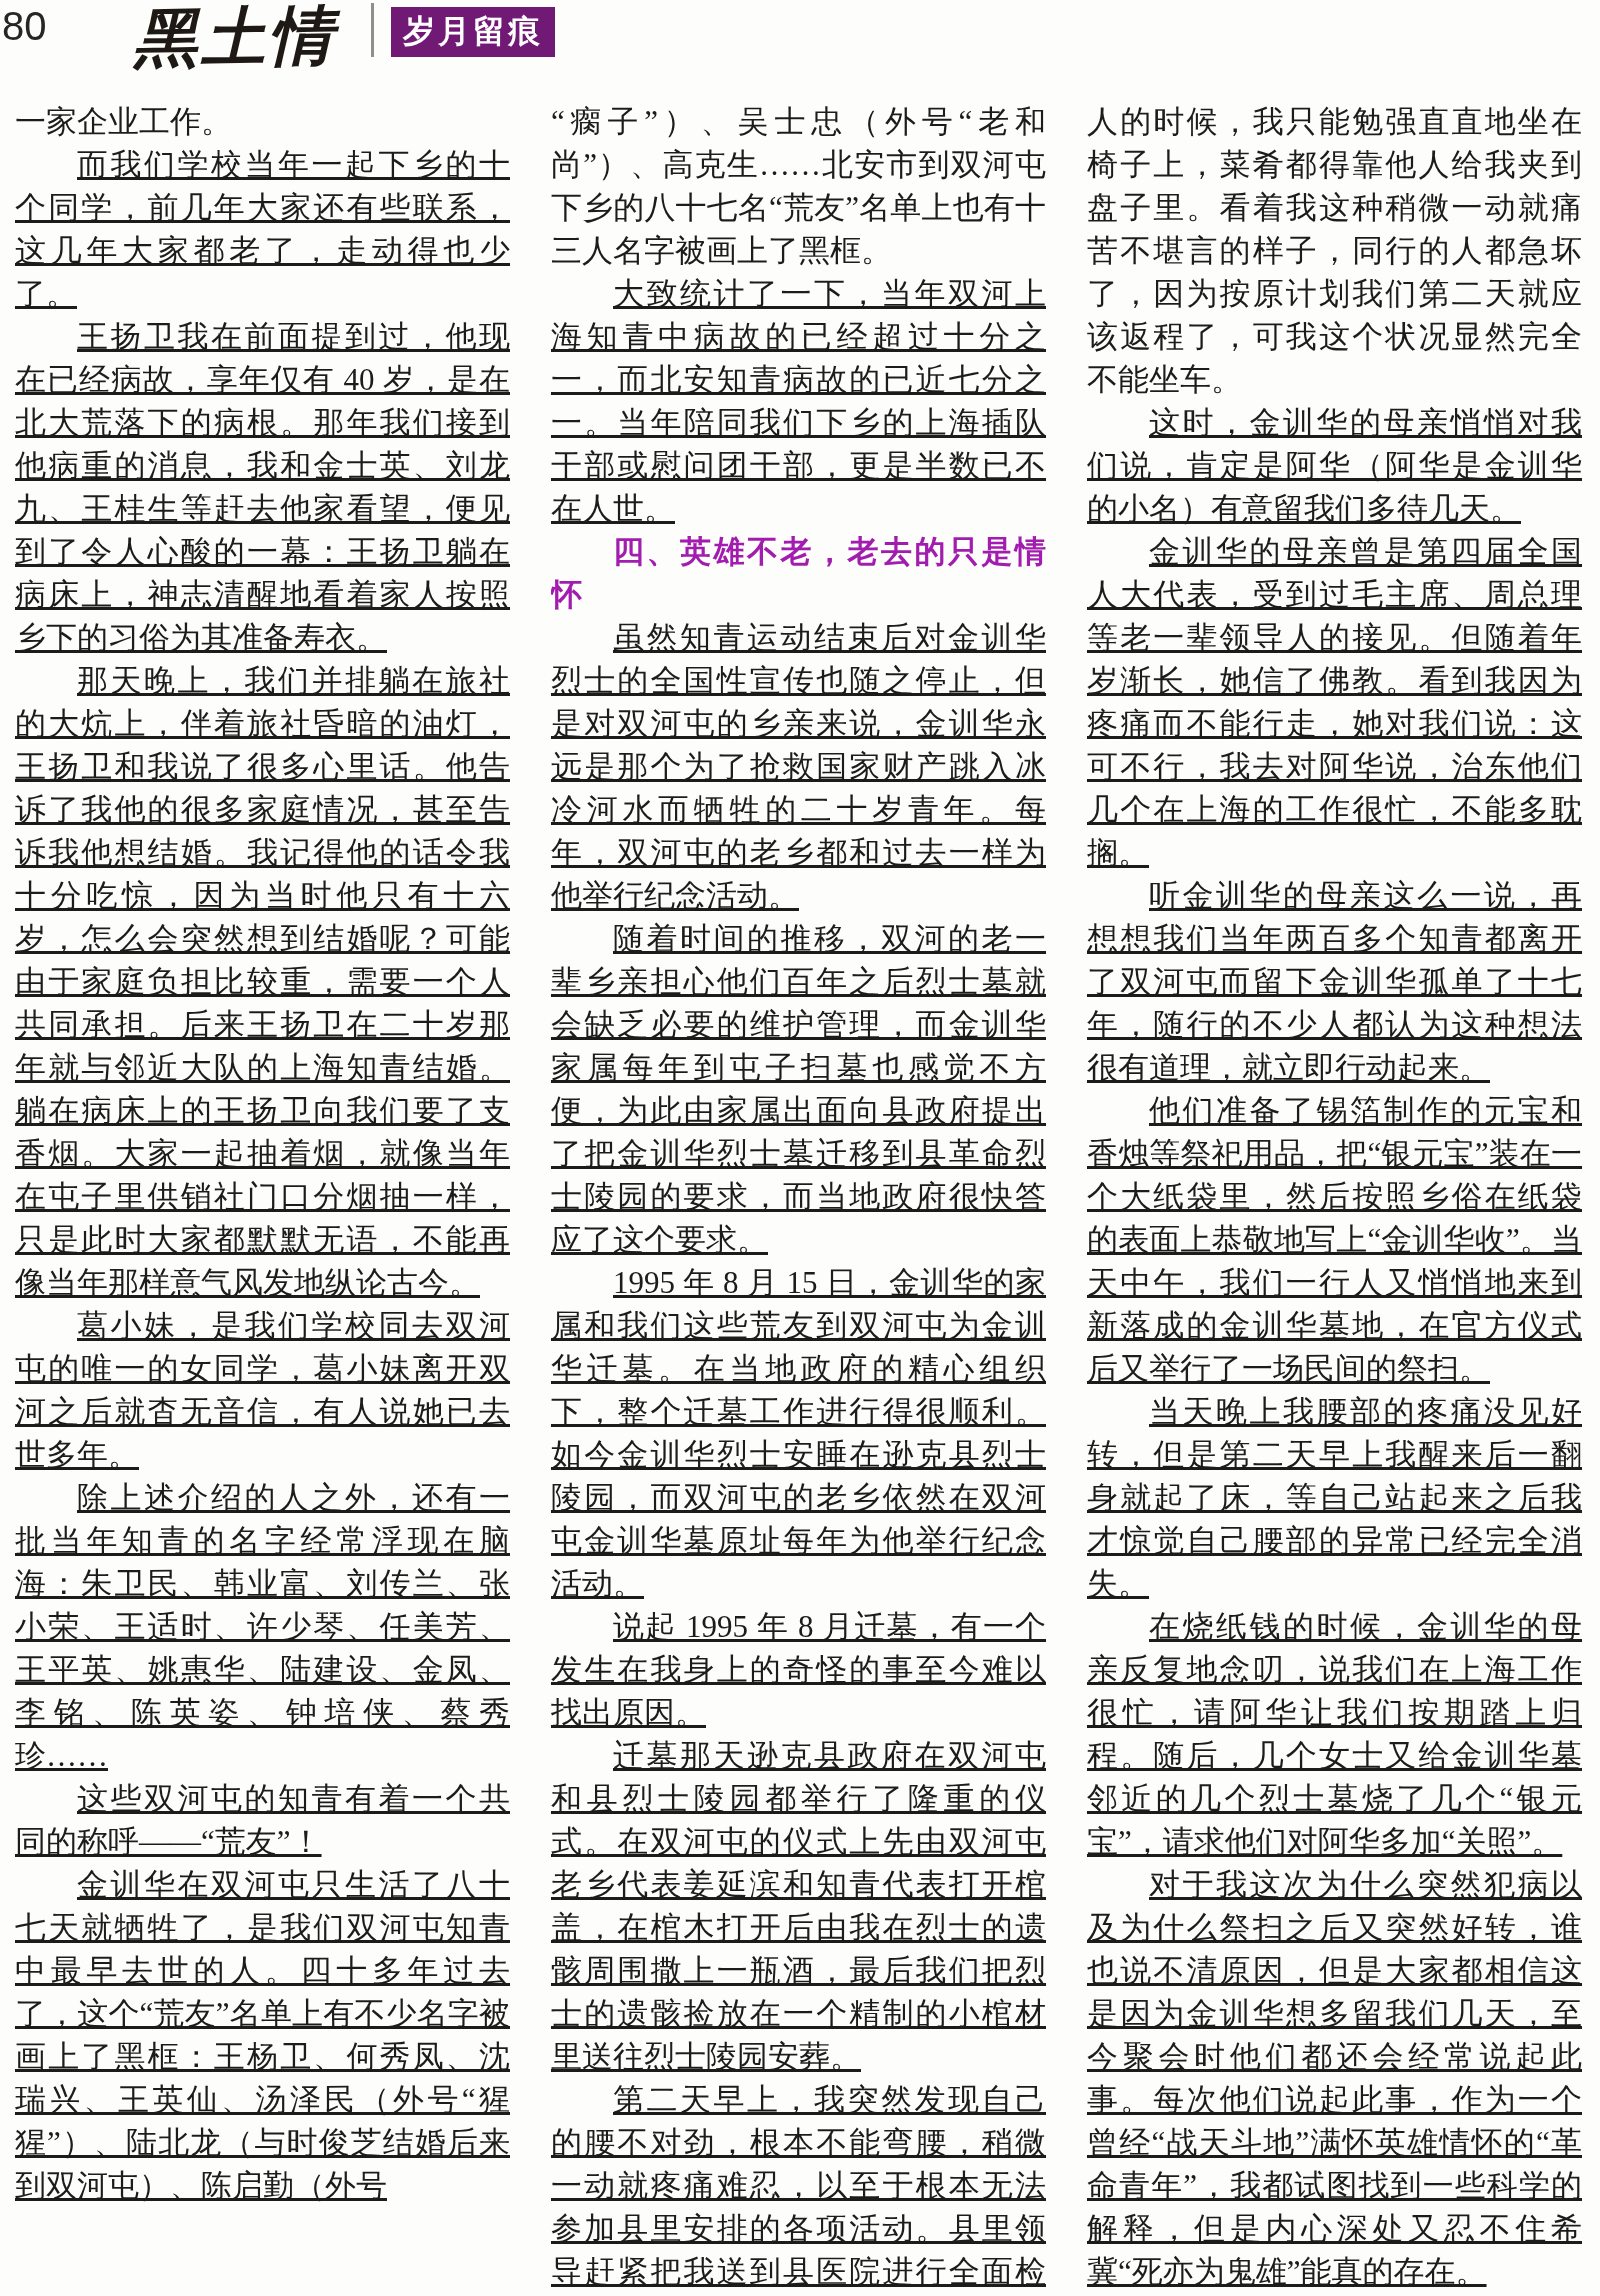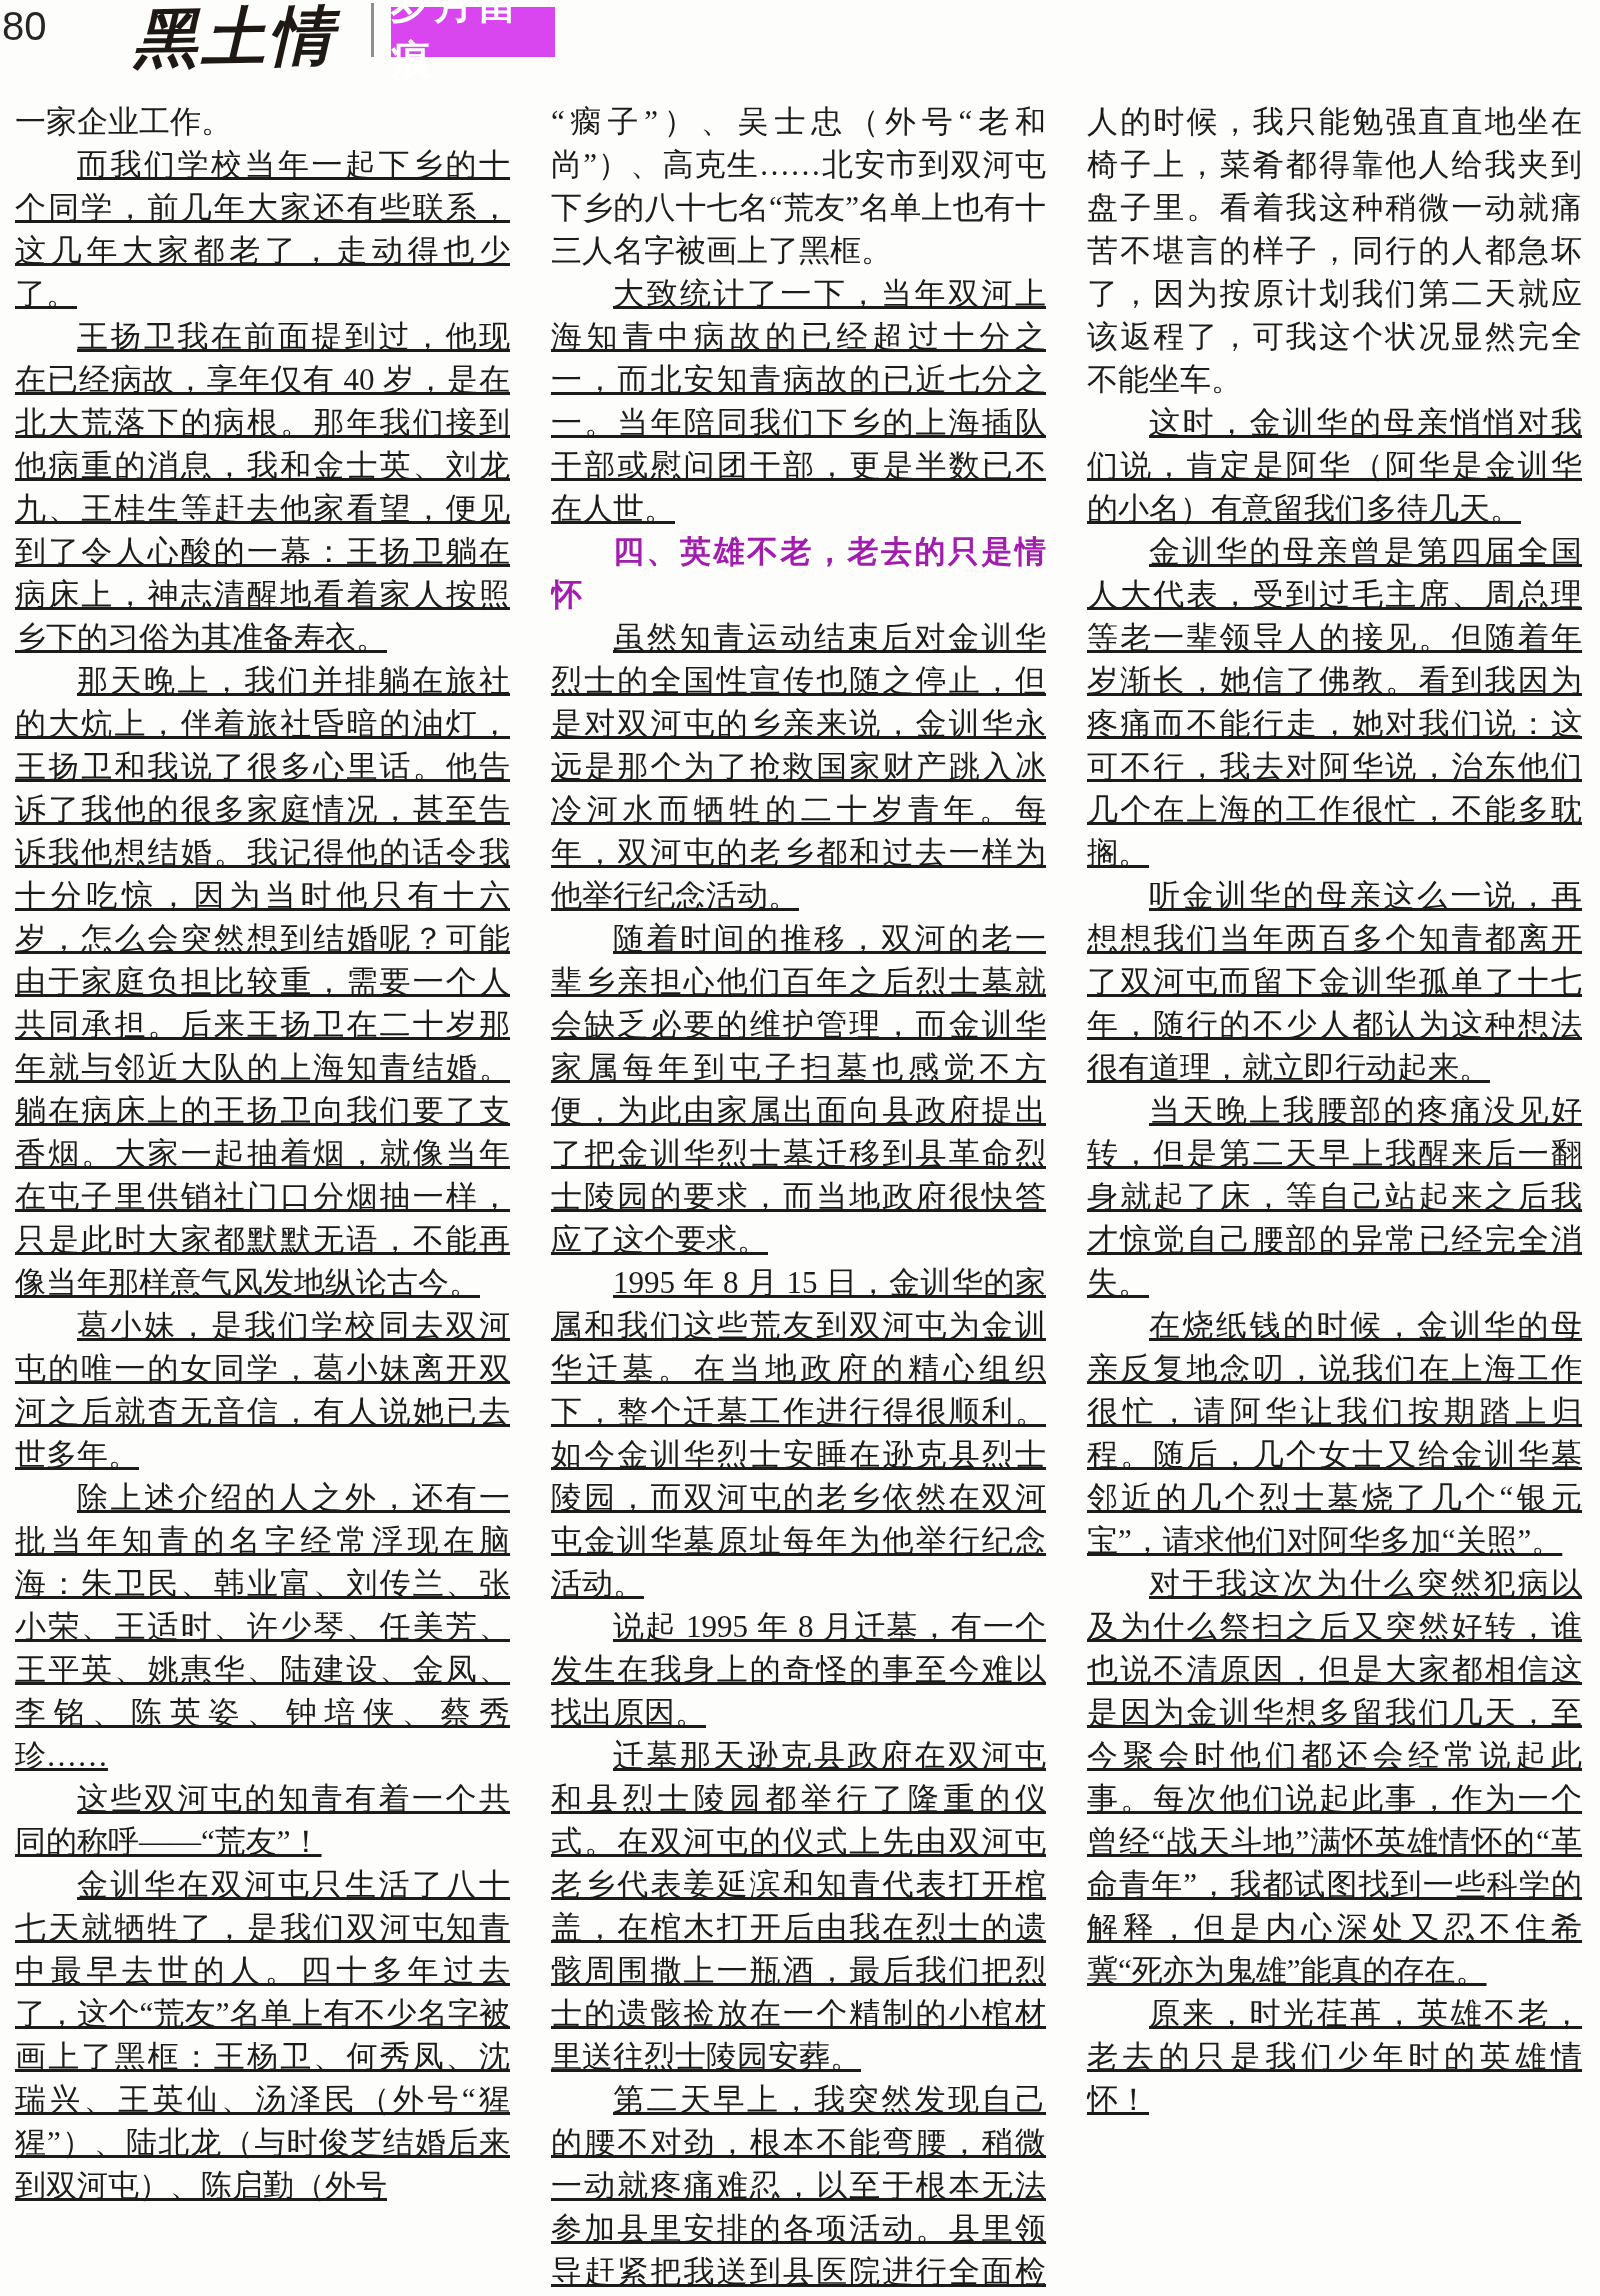--- a/index.html
+++ b/index.html
@@ -26,25 +26,25 @@
     transform:rotate(-1deg);
     font-family:"Liberation Serif","DejaVu Serif",serif;
   }
   .header-divider{
     position:absolute;left:371px;top:3px;
     width:3px;height:54px;background:#8f8f8f;
   }
   .section-badge{
     position:absolute;left:391px;top:7px;
     width:164px;height:50px;
-    background:#d946ef;
+    background:#701a75;
     color:#ffffff;
     display:flex;align-items:center;justify-content:center;
     font-family:"Liberation Sans","DejaVu Sans",sans-serif;
-    font-weight:bold;font-size:40px;letter-spacing:3px;
+    font-weight:bold;font-size:32px;letter-spacing:3px;
   }
   
   .columns{
     position:absolute;left:15px;top:100px;
     display:flex;gap:41px;align-items:center;
   }
   .col{
     width:495px;height:2196px;
     overflow:hidden;
   }
@@ -99,20 +99,21 @@
         <p class="normal">1995 年 8 月 15 日，金训华的家属和我们这些荒友到双河屯为金训华迁墓。在当地政府的精心组织下，整个迁墓工作进行得很顺利。如今金训华烈士安睡在逊克县烈士陵园，而双河屯的老乡依然在双河屯金训华墓原址每年为他举行纪念活动。</p>
         <p class="normal">说起 1995 年 8 月迁墓，有一个发生在我身上的奇怪的事至今难以找出原因。</p>
         <p class="normal">迁墓那天逊克县政府在双河屯和县烈士陵园都举行了隆重的仪式。在双河屯的仪式上先由双河屯老乡代表姜延滨和知青代表打开棺盖，在棺木打开后由我在烈士的遗骸周围撒上一瓶酒，最后我们把烈士的遗骸捡放在一个精制的小棺材里送往烈士陵园安葬。</p>
         <p class="normal">第二天早上，我突然发现自己的腰不对劲，根本不能弯腰，稍微一动就疼痛难忍，以至于根本无法参加县里安排的各项活动。县里领导赶紧把我送到县医院进行全面检查，但是检查结果一切正常，X 光片上也找不出任何异常。我过去从来没有出过这方面的问题，只能猜测可能是因为那几天过于劳累了。</p>
       </div>
       <div class="col">
         <p class="noindent">人的时候，我只能勉强直直地坐在椅子上，菜肴都得靠他人给我夹到盘子里。看着我这种稍微一动就痛苦不堪言的样子，同行的人都急坏了，因为按原计划我们第二天就应该返程了，可我这个状况显然完全不能坐车。</p>
         <p class="normal">这时，金训华的母亲悄悄对我们说，肯定是阿华（阿华是金训华的小名）有意留我们多待几天。</p>
         <p class="normal">金训华的母亲曾是第四届全国人大代表，受到过毛主席、周总理等老一辈领导人的接见。但随着年岁渐长，她信了佛教。看到我因为疼痛而不能行走，她对我们说：这可不行，我去对阿华说，治东他们几个在上海的工作很忙，不能多耽搁。</p>
         <p class="normal">听金训华的母亲这么一说，再想想我们当年两百多个知青都离开了双河屯而留下金训华孤单了十七年，随行的不少人都认为这种想法很有道理，就立即行动起来。</p>
+        <p class="normal">他们准备了锡箔制作的元宝和香烛等祭祀用品，把“银元宝”装在一个大纸袋里，然后按照乡俗在纸袋的表面上恭敬地写上“金训华收”。当天中午，我们一行人又悄悄地来到新落成的金训华墓地，在官方仪式后又举行了一场民间的祭扫。</p>
         <p class="normal">当天晚上我腰部的疼痛没见好转，但是第二天早上我醒来后一翻身就起了床，等自己站起来之后我才惊觉自己腰部的异常已经完全消失。</p>
         <p class="normal">在烧纸钱的时候，金训华的母亲反复地念叨，说我们在上海工作很忙，请阿华让我们按期踏上归程。随后，几个女士又给金训华墓邻近的几个烈士墓烧了几个“银元宝”，请求他们对阿华多加“关照”。</p>
         <p class="normal">对于我这次为什么突然犯病以及为什么祭扫之后又突然好转，谁也说不清原因，但是大家都相信这是因为金训华想多留我们几天，至今聚会时他们都还会经常说起此事。每次他们说起此事，作为一个曾经“战天斗地”满怀英雄情怀的“革命青年”，我都试图找到一些科学的解释，但是内心深处又忍不住希冀“死亦为鬼雄”能真的存在。</p>
         <p class="normal">原来，时光荏苒，英雄不老，老去的只是我们少年时的英雄情怀！</p>
       </div>
     </div>
 
 </div>
 
 </body></html>

